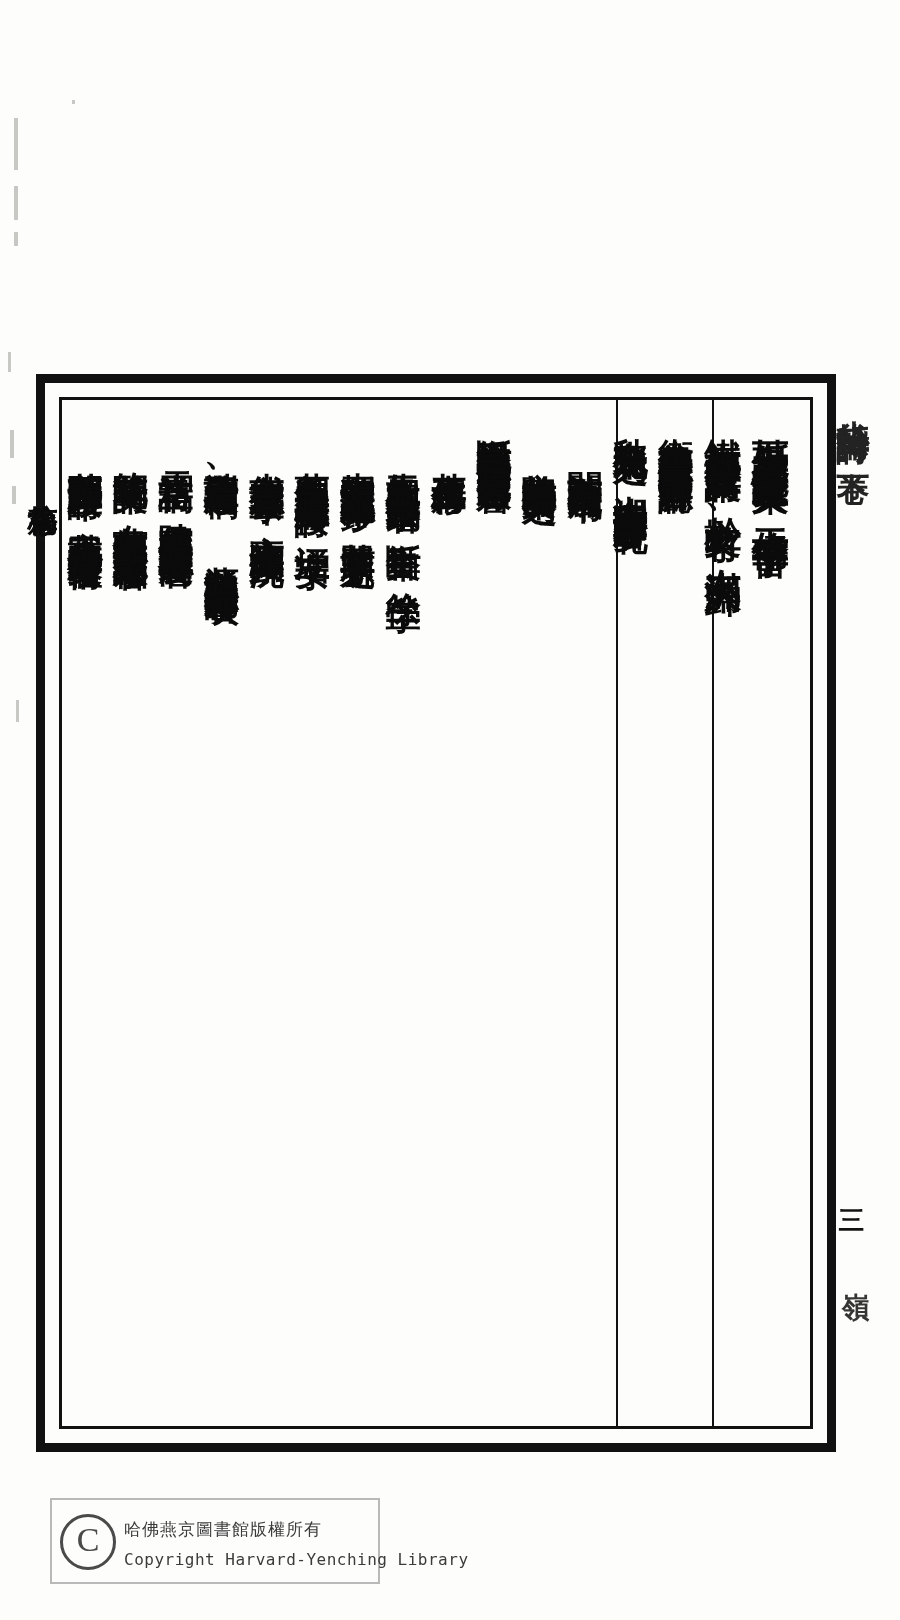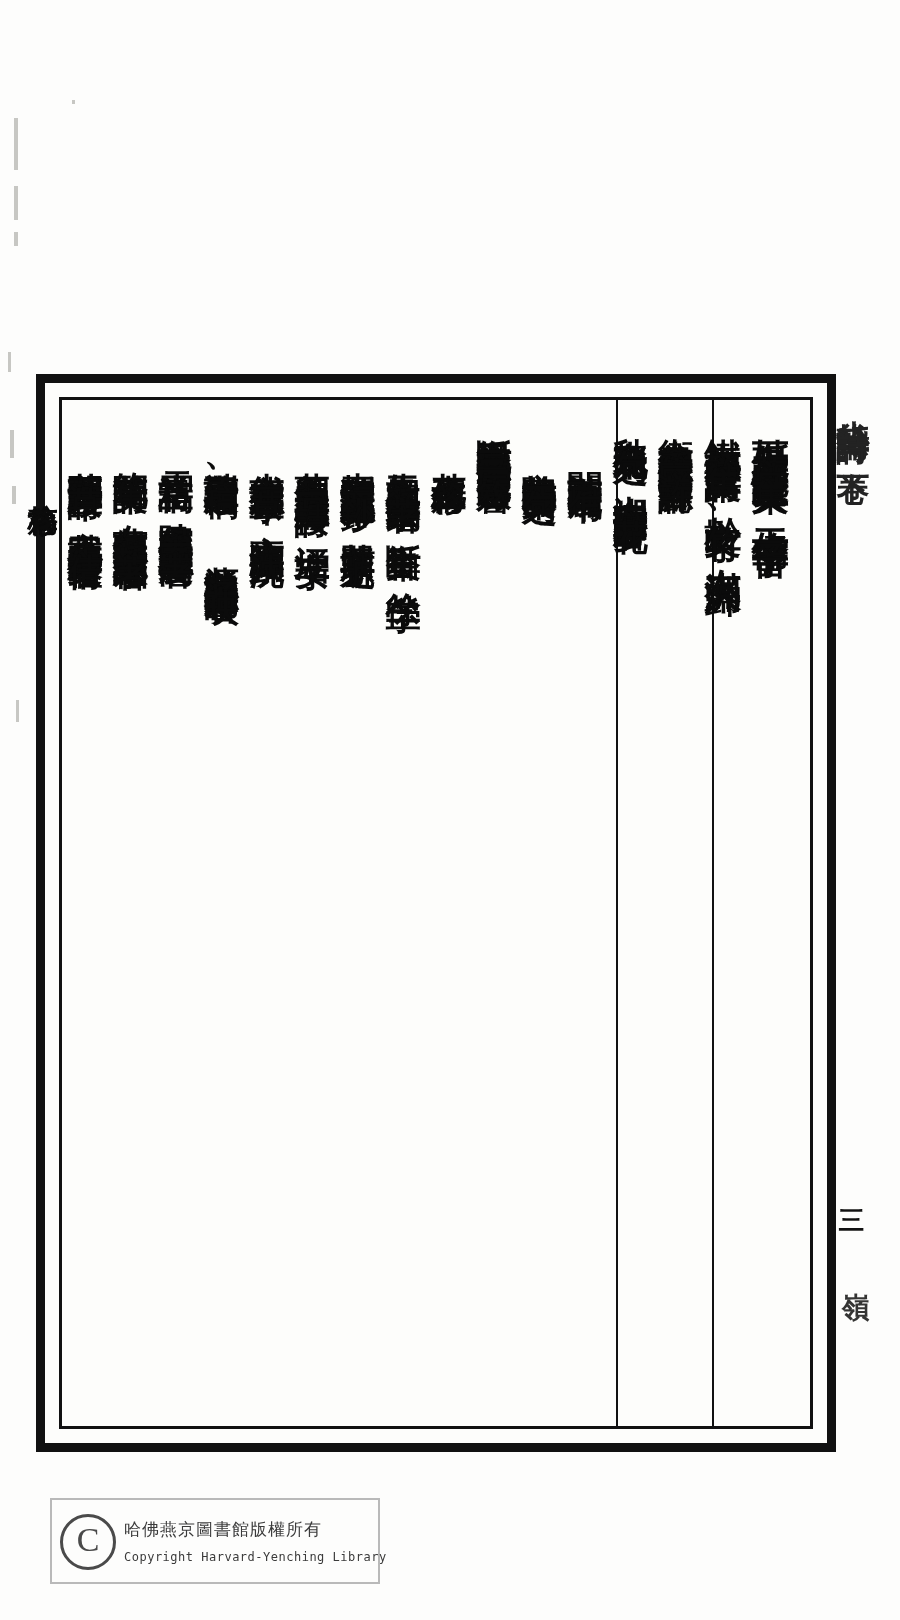--- a/index.html
+++ b/index.html
@@ -167,21 +167,21 @@
     font-size: 17px;
     letter-spacing: 1px;
     color: #3b3b3b;
     white-space: nowrap;
   }
   .stamp .en {
     position: absolute;
     left: 72px;
     top: 50px;
     font-family: "DejaVu Sans Mono", monospace;
-    font-size: 12px;
+    font-size: 16px;
     letter-spacing: .5px;
     color: #3b3b3b;
     white-space: nowrap;
   }
 </style>
 </head>
 <body>
 
 <div class="scan">
 

